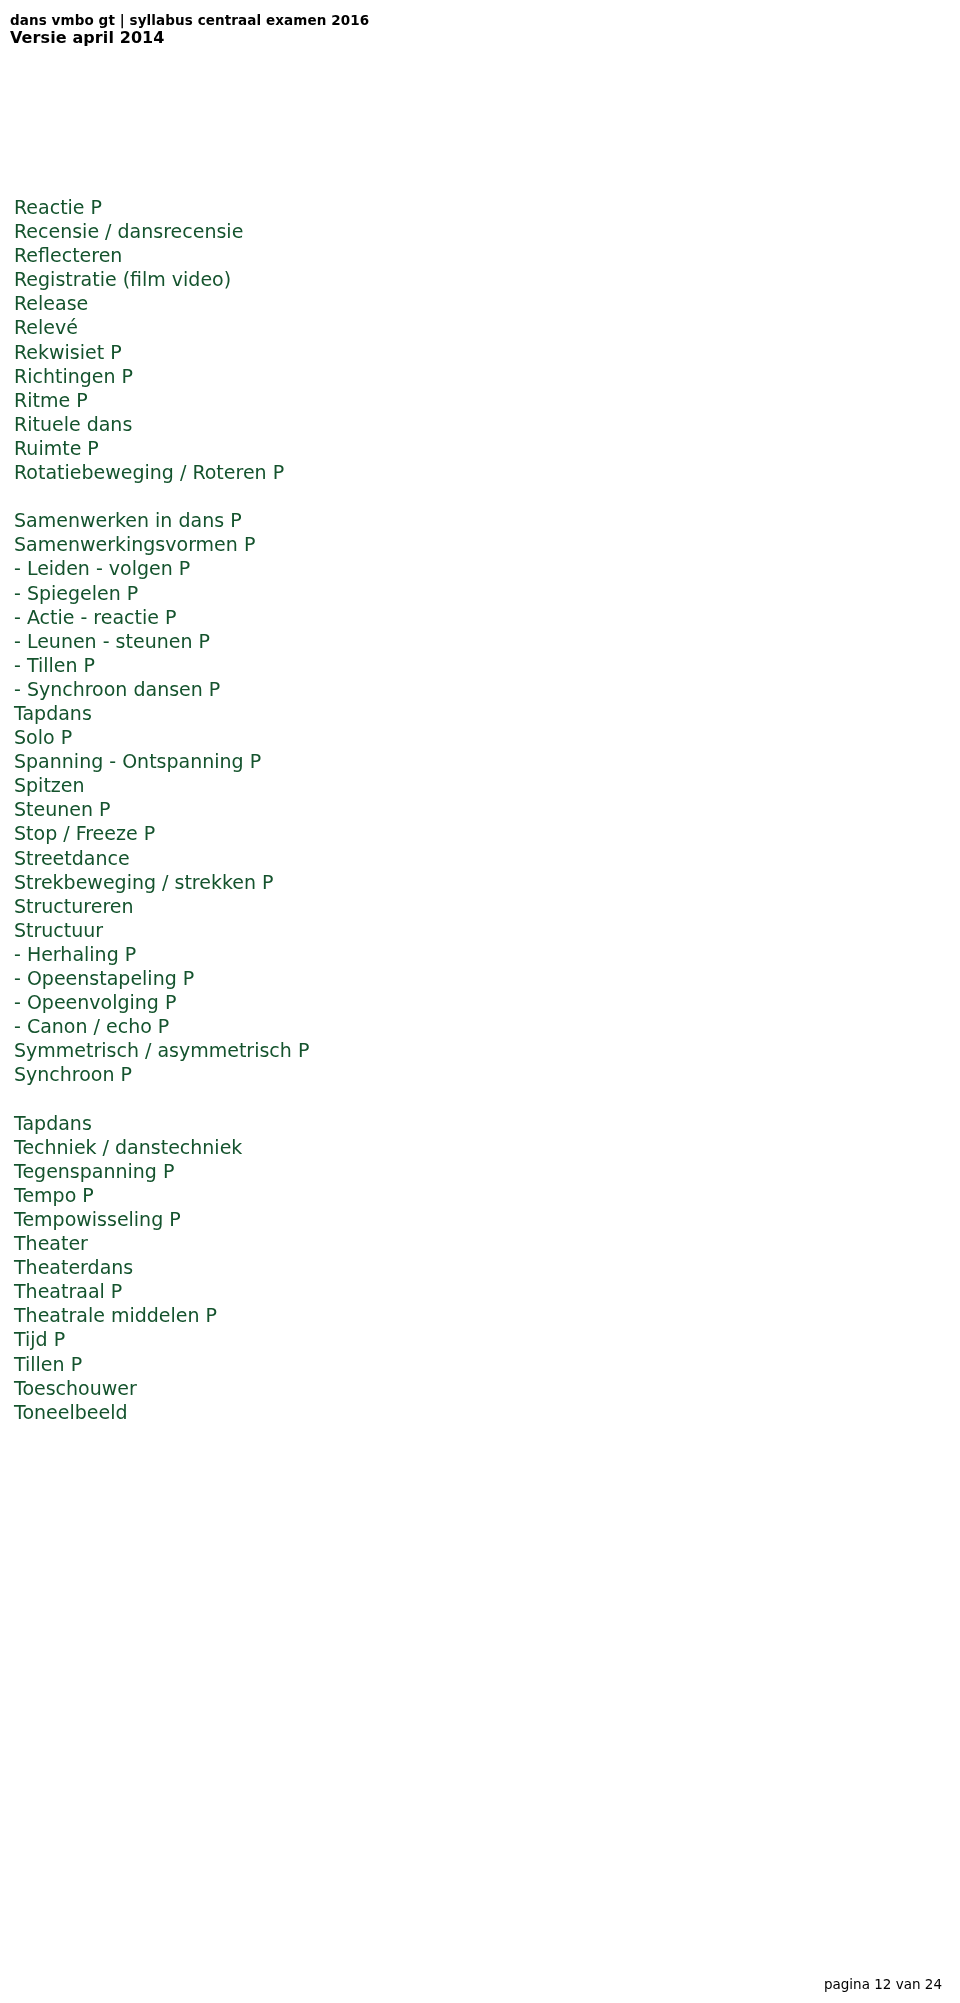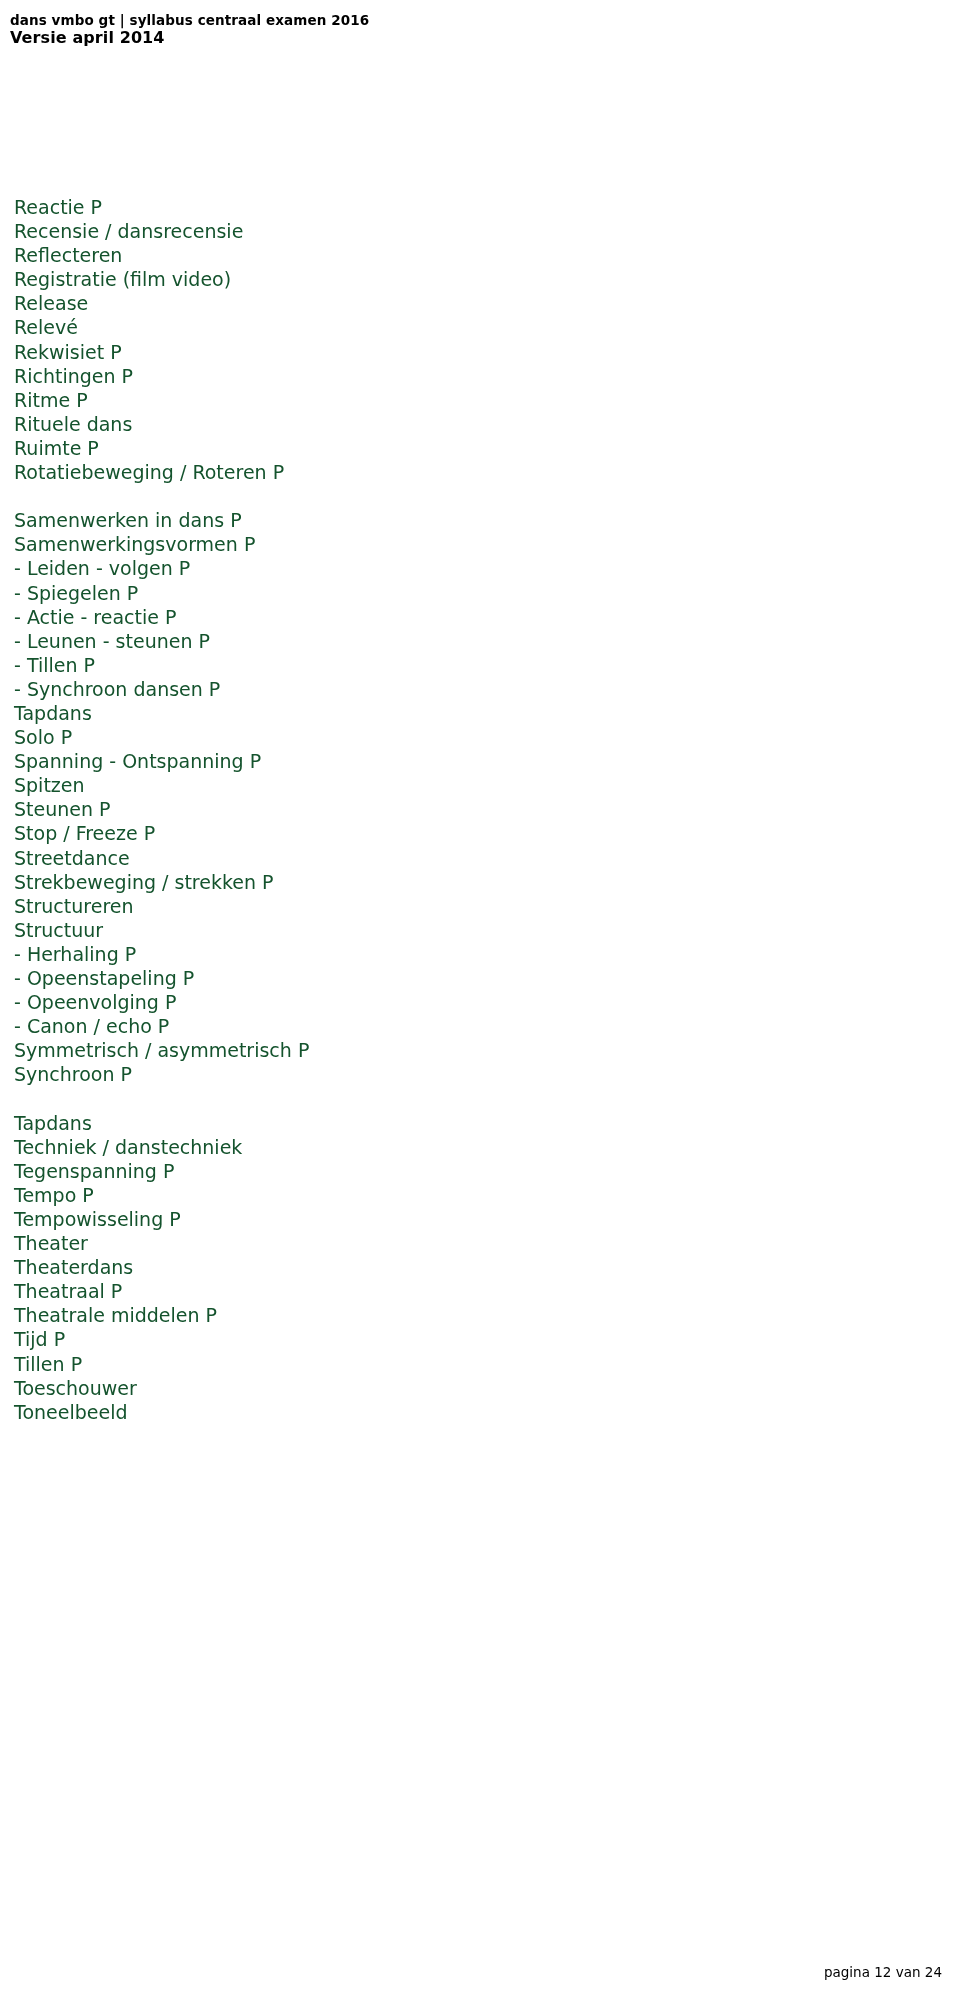--- a/index.html
+++ b/index.html
@@ -61,21 +61,21 @@
   }
   .term.spacer {
     height: 24.1px;
     line-height: 24.1px;
   }
 
   
   .footer {
     position: absolute;
     right: 18px;
-    bottom: 22px;
+    bottom: 10px;
     font-size: 13.5px;
     line-height: 17px;
     white-space: nowrap;
     text-align: left;
   }
 </style>
 </head>
 <body>
 
 <div class="page">

